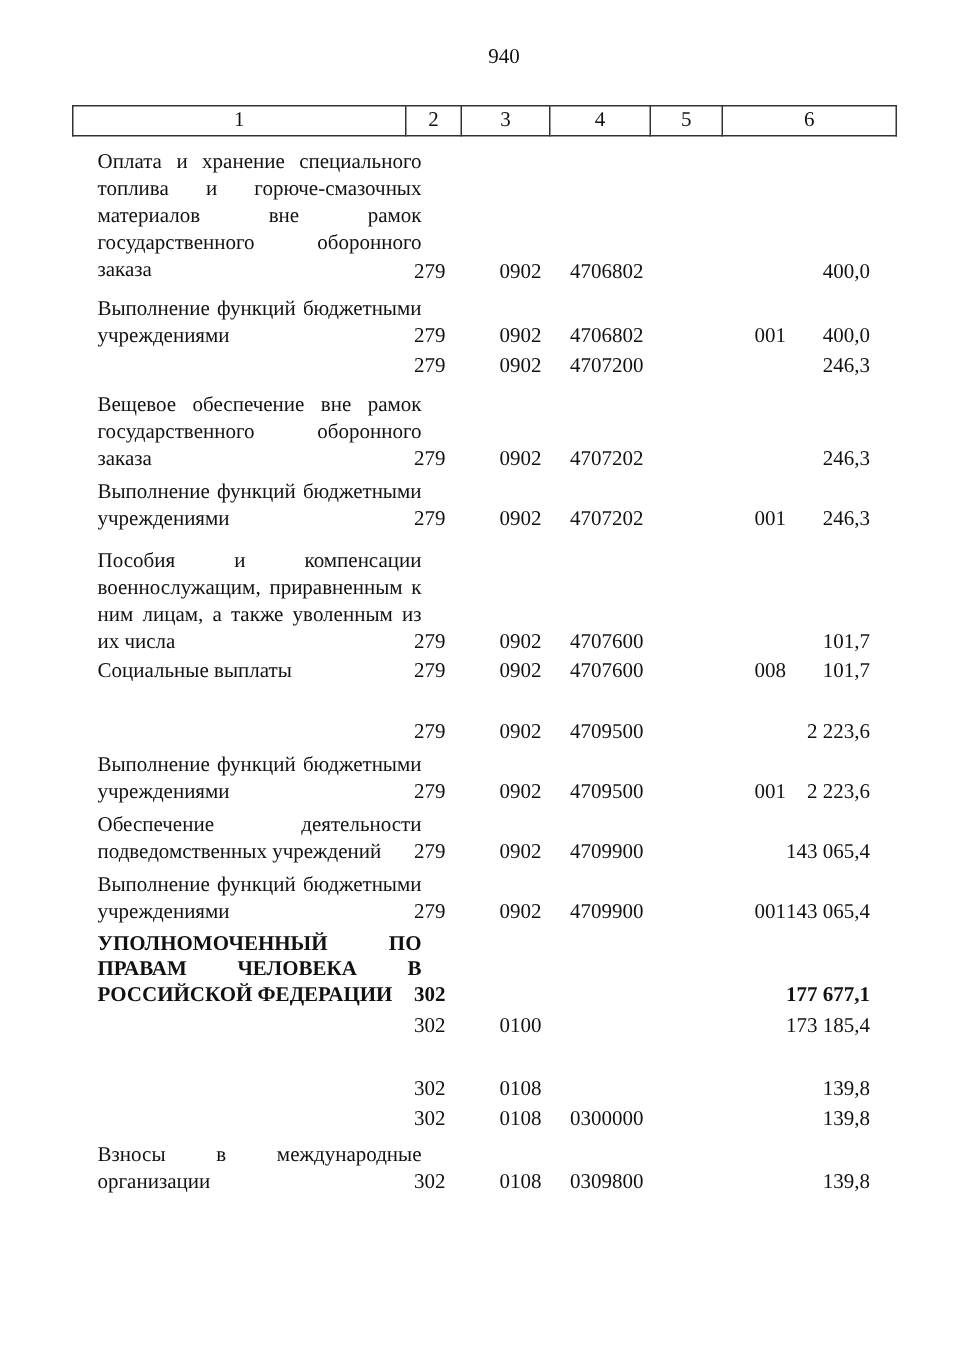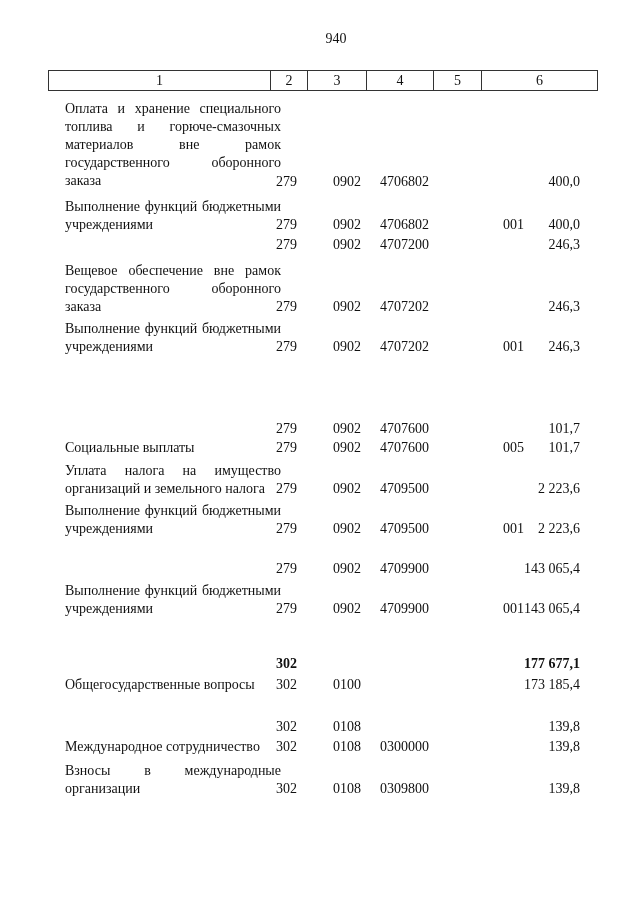--- a/index.html
+++ b/index.html
@@ -90,89 +90,89 @@
   </div>
   <div class="row" style="top:220px;height:36px">
     <div class="name" style="top:0">Выполнение функций бюджетными учреждениями</div>
     <span class="c c2">279</span>
     <span class="c c3">0902</span>
     <span class="c c4">4707202</span>
     <span class="c c5">001</span>
     <span class="c c6">246,3</span>
   </div>
   <div class="row" style="top:266px;height:72px">
+    <div class="name" style="top:0">Пособия и компенсации военнослужащим, приравненным к ним лицам, а также уволенным из их числа</div>
     <span class="c c2">279</span>
     <span class="c c3">0902</span>
     <span class="c c4">4707600</span>
     <span class="c c5"></span>
     <span class="c c6">101,7</span>
   </div>
   <div class="row" style="top:339px;height:18px">
     <div class="name" style="top:0">Социальные выплаты</div>
     <span class="c c2">279</span>
     <span class="c c3">0902</span>
     <span class="c c4">4707600</span>
-    <span class="c c5">005</span>
+    <span class="c c5">008</span>
     <span class="c c6">101,7</span>
   </div>
   <div class="row" style="top:362px;height:36px">
-    <div class="name" style="top:0">Уплата налога на имущество организаций и земельного налога</div>
     <span class="c c2">279</span>
     <span class="c c3">0902</span>
     <span class="c c4">4709500</span>
     <span class="c c5"></span>
     <span class="c c6">2 223,6</span>
   </div>
   <div class="row" style="top:402px;height:36px">
     <div class="name" style="top:0">Выполнение функций бюджетными учреждениями</div>
     <span class="c c2">279</span>
     <span class="c c3">0902</span>
     <span class="c c4">4709500</span>
     <span class="c c5">001</span>
     <span class="c c6">2 223,6</span>
   </div>
   <div class="row" style="top:442px;height:36px">
+    <div class="name" style="top:0">Обеспечение деятельности подведомственных учреждений</div>
     <span class="c c2">279</span>
     <span class="c c3">0902</span>
     <span class="c c4">4709900</span>
     <span class="c c5"></span>
     <span class="c c6">143 065,4</span>
   </div>
   <div class="row" style="top:482px;height:36px">
     <div class="name" style="top:0">Выполнение функций бюджетными учреждениями</div>
     <span class="c c2">279</span>
     <span class="c c3">0902</span>
     <span class="c c4">4709900</span>
     <span class="c c5">001</span>
     <span class="c c6">143 065,4</span>
   </div>
   <div class="row bold" style="top:521px;height:51px;line-height:17px">
+    <div class="name" style="top:0">УПОЛНОМОЧЕННЫЙ ПО ПРАВАМ ЧЕЛОВЕКА В РОССИЙСКОЙ ФЕДЕРАЦИИ</div>
     <span class="c c2">302</span>
     <span class="c c3"></span>
     <span class="c c4"></span>
     <span class="c c5"></span>
     <span class="c c6">177 677,1</span>
   </div>
   <div class="row" style="top:576px;height:18px">
-    <div class="name" style="top:0">Общегосударственные вопросы</div>
     <span class="c c2">302</span>
     <span class="c c3">0100</span>
     <span class="c c4"></span>
     <span class="c c5"></span>
     <span class="c c6">173 185,4</span>
   </div>
   <div class="row" style="top:600px;height:36px">
     <span class="c c2">302</span>
     <span class="c c3">0108</span>
     <span class="c c4"></span>
     <span class="c c5"></span>
     <span class="c c6">139,8</span>
   </div>
   <div class="row" style="top:638px;height:18px">
-    <div class="name" style="top:0">Международное сотрудничество</div>
     <span class="c c2">302</span>
     <span class="c c3">0108</span>
     <span class="c c4">0300000</span>
     <span class="c c5"></span>
     <span class="c c6">139,8</span>
   </div>
   <div class="row" style="top:662px;height:36px">
     <div class="name" style="top:0">Взносы в международные организации</div>
     <span class="c c2">302</span>
     <span class="c c3">0108</span>

